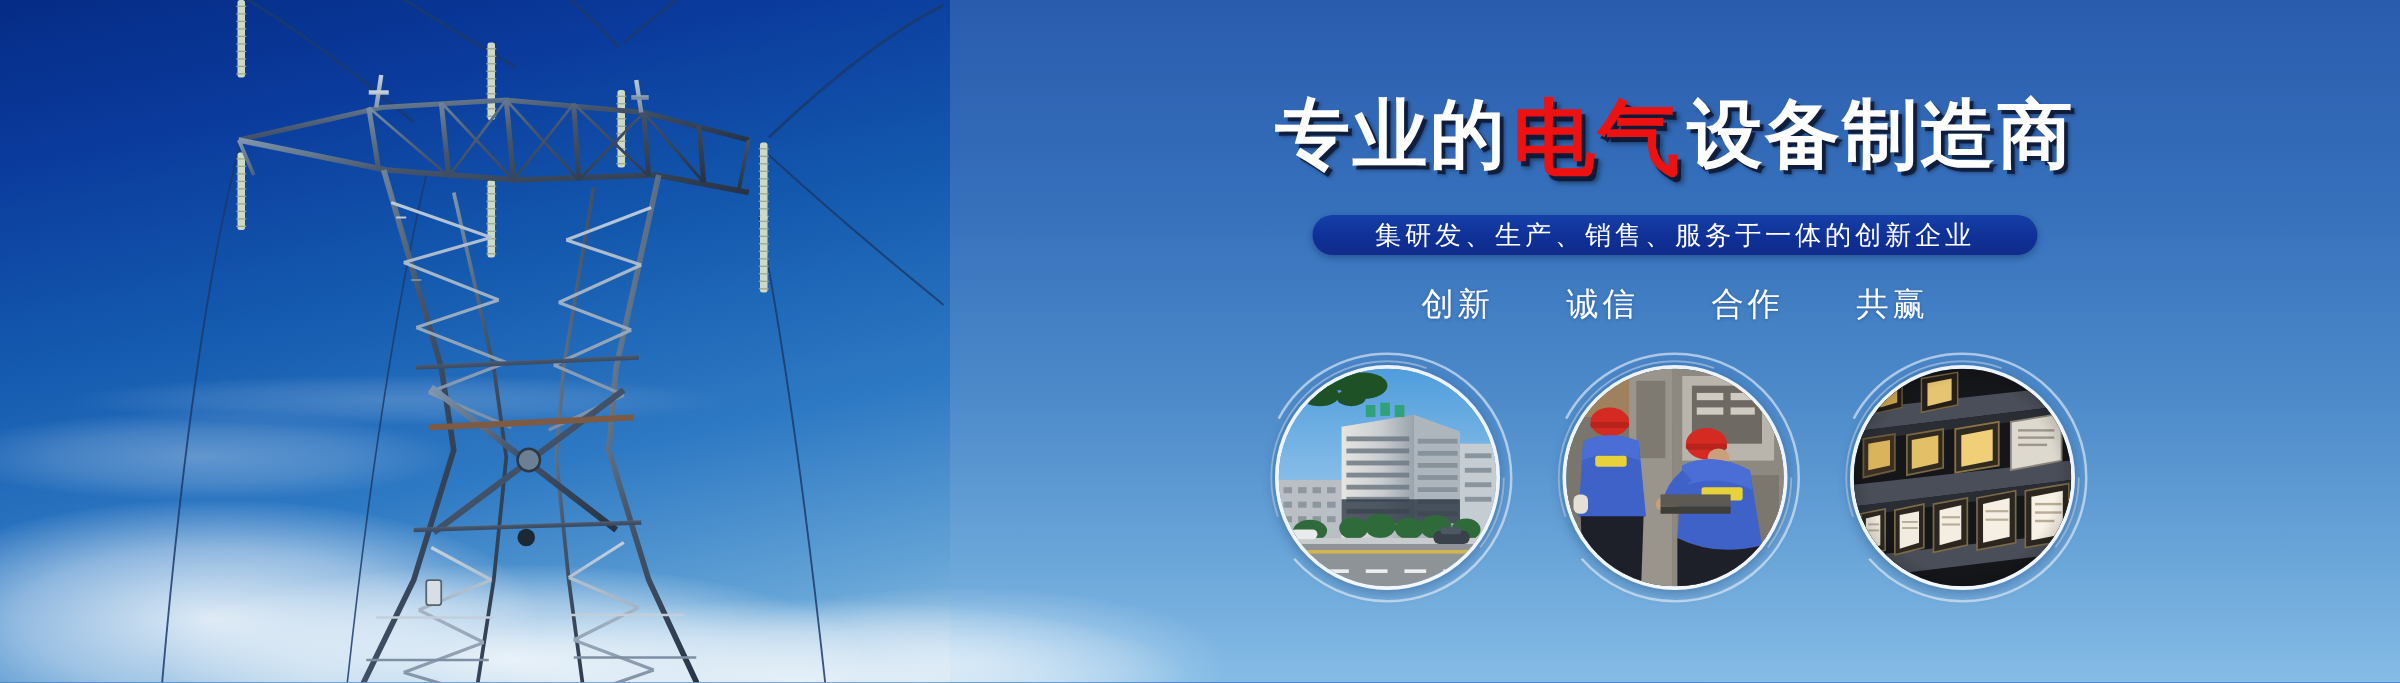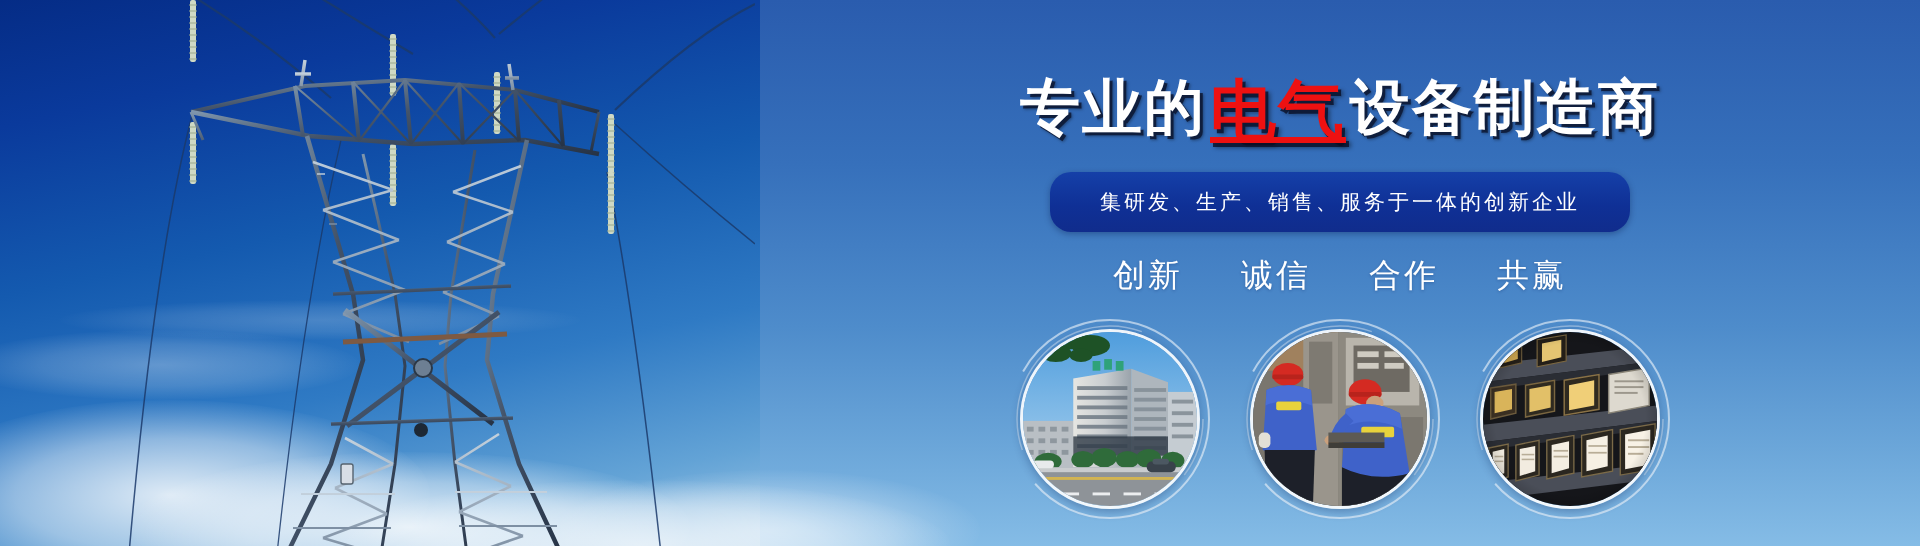--- a/index.html
+++ b/index.html
@@ -46,37 +46,36 @@
     margin-top:72px; white-space:nowrap; line-height:1;
     font-weight:bold; letter-spacing:2px;
   }
   .headline .w {
     font-size:60px; color:#ffffff;
     text-shadow:3px 3px 0 rgba(10,16,40,.75), 4px 4px 3px rgba(0,0,0,.35);
   }
   .headline .r {
     font-size:66px; color:#ee1111; margin:0 4px; position:relative; top:5px;
     text-shadow:3px 4px 0 rgba(10,16,40,.8), 5px 5px 4px rgba(0,0,0,.4);
-    text-decoration:underline;
   }
   .pill {
-    margin-top:34px; height:60px; padding:0 50px;
+    margin-top:34px; height:32px; padding:0 50px;
     display:flex; align-items:center; justify-content:flex-end;
     background:linear-gradient(180deg,#1540a8 0%,#0f3096 55%,#102c8c 100%);
     border-radius:21px; box-shadow:0 2px 6px rgba(0,20,70,.35);
   }
   .pill span {
     color:#ffffff; font-size:21px; letter-spacing:3px; font-weight:500;
     white-space:nowrap;
   }
   .keywords {
     margin-top:22px; display:flex; gap:58px; white-space:nowrap;
   }
   .keywords .kw {
-    color:#ffffff; font-size:32px; letter-spacing:3px; font-weight:500;
+    color:#ffffff; font-size:26px; letter-spacing:3px; font-weight:500;
     text-shadow:0 1px 3px rgba(0,30,90,.3);
   }
   .photos { margin-top:26px; display:flex; gap:40px; }
   .photo-wrap { position:relative; width:190px; height:190px; }
   .ring {
     position:absolute; left:-8px; top:-8px; width:206px; height:206px;
     pointer-events:none;
   }
   .circle {
     position:absolute; left:5px; top:5px; width:180px; height:180px;

